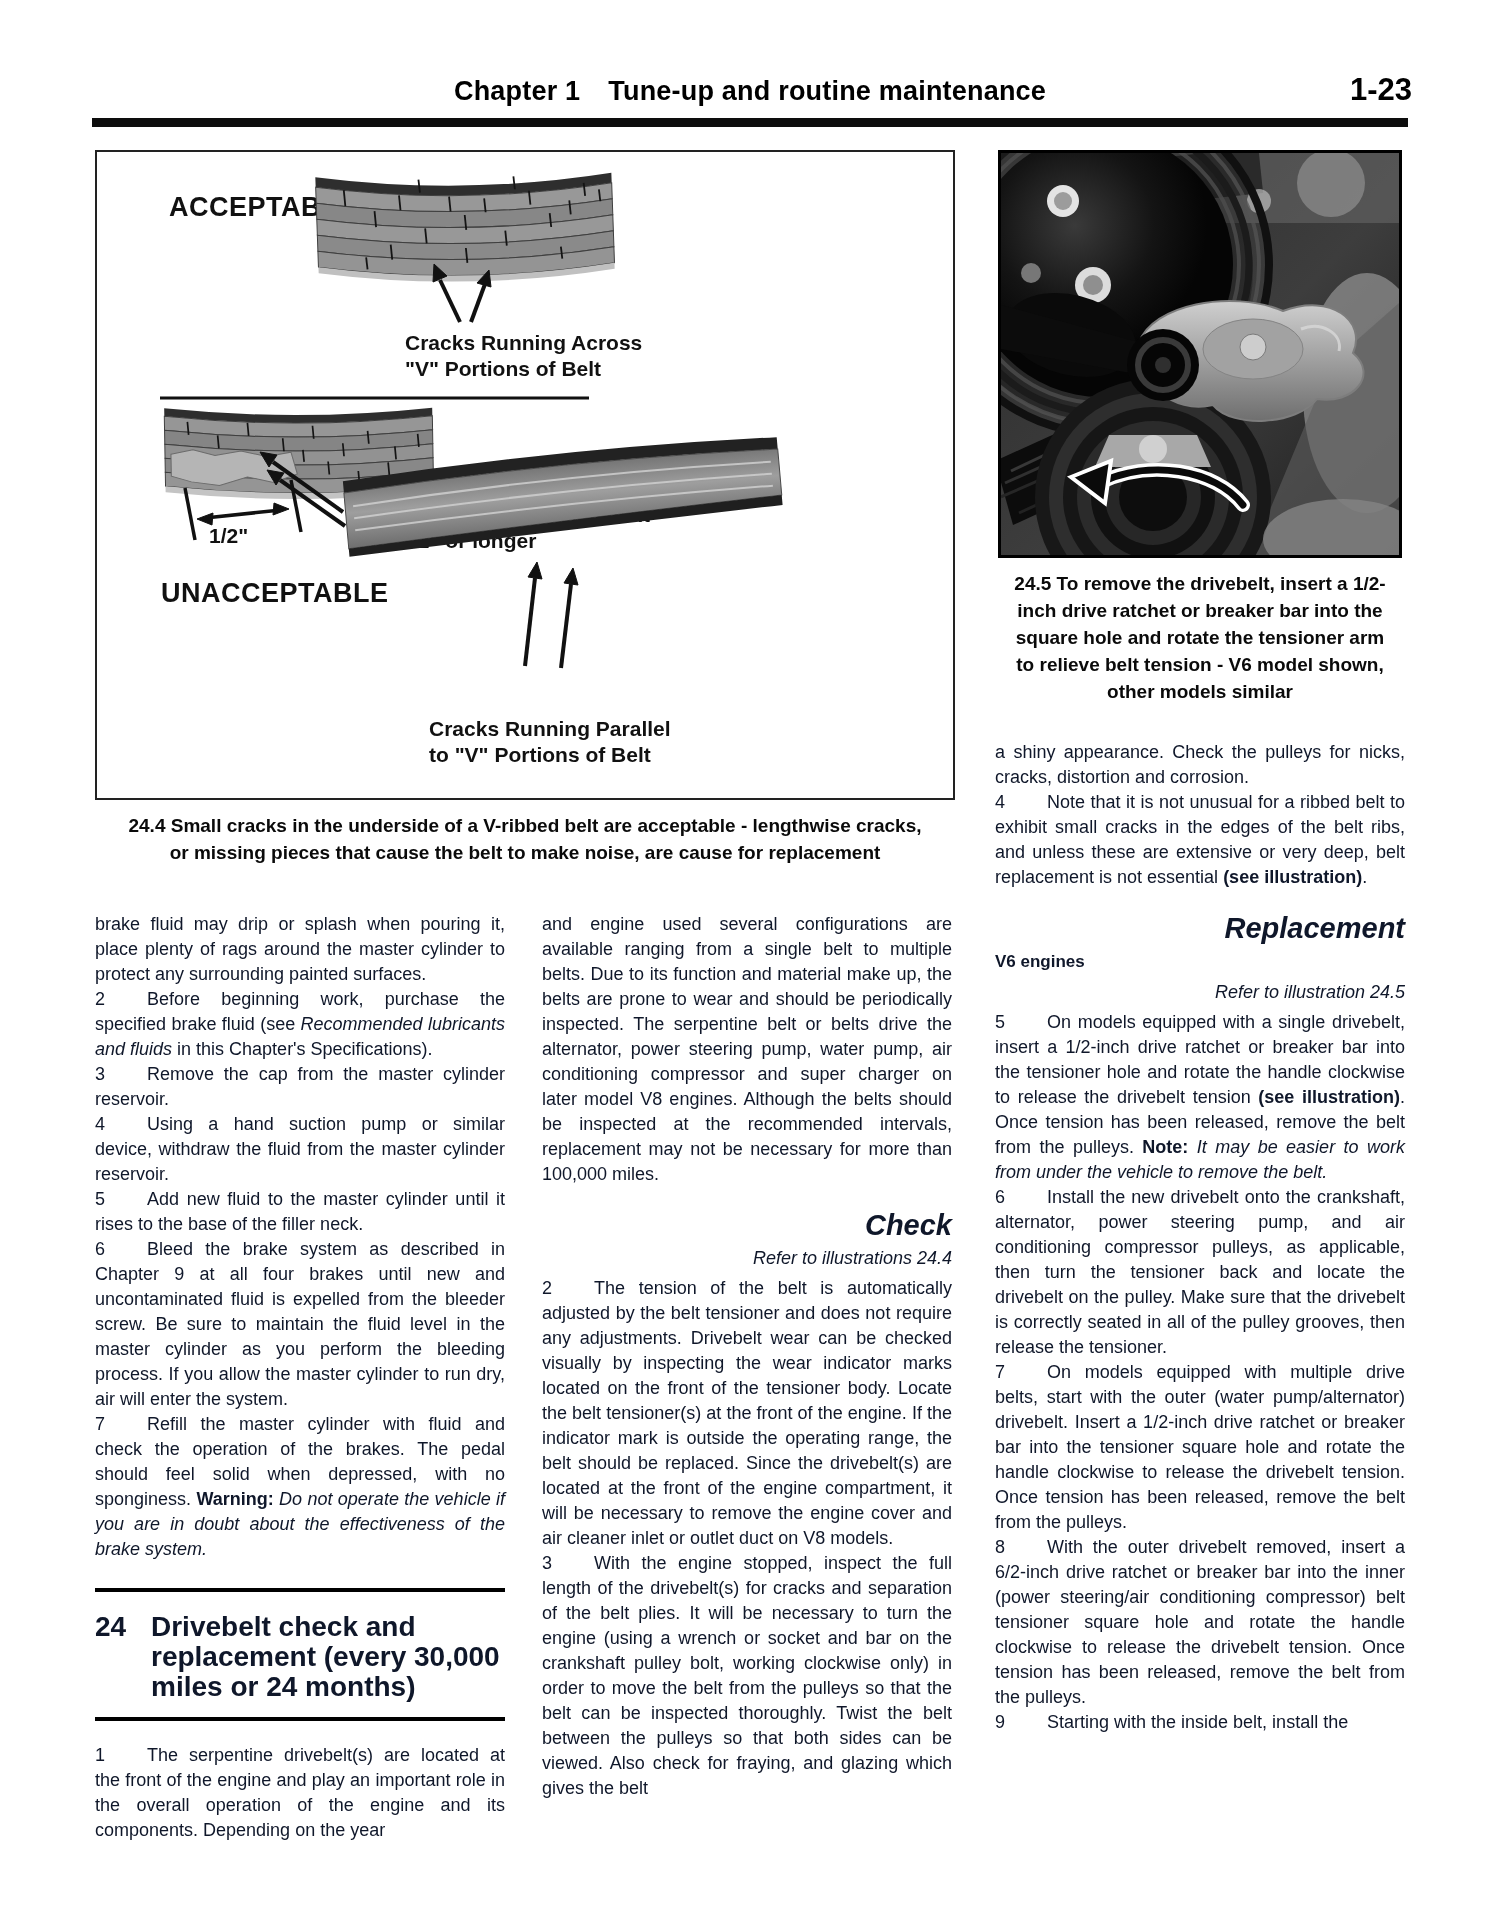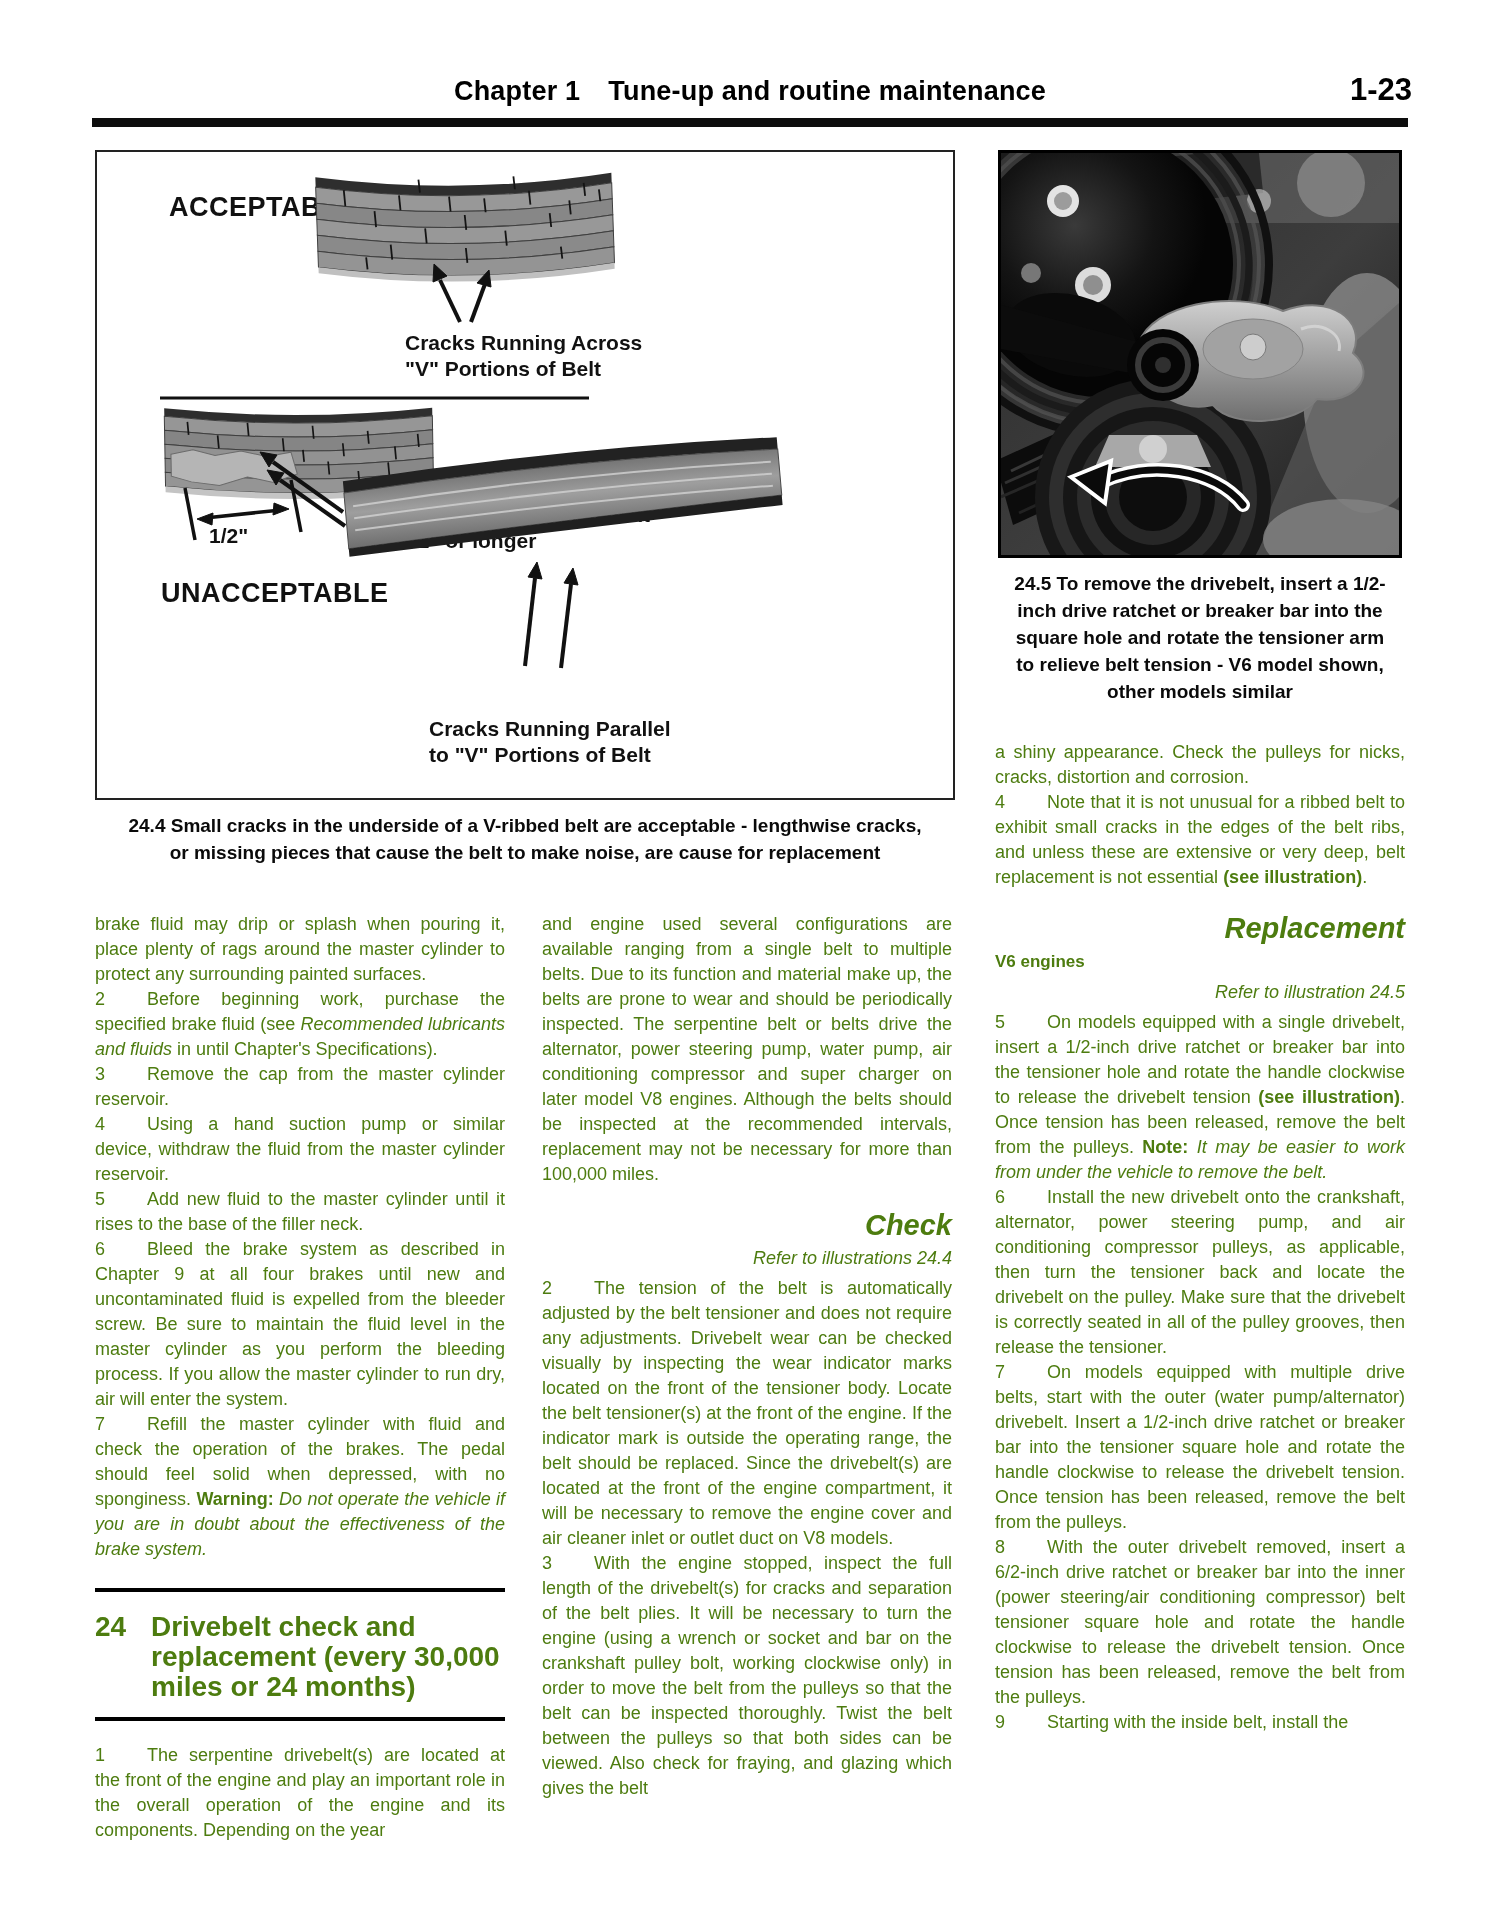--- a/index.html
+++ b/index.html
@@ -27,21 +27,21 @@
   #beltB{left:66px;top:250px;transform:rotate(-1deg)}
   #beltC{left:246px;top:296px;transform:rotate(-5deg)}
   #fig-annot{left:0;top:0}
   
   .figcap{text-align:center;font-weight:bold;font-size:19px;line-height:27px;white-space:pre-line;color:#0a0a0a}
   #cap244{top:812px;left:95px;width:860px}
   #cap245{top:570px;left:978px;width:444px}
   
   #photo245{top:150px;left:998px;width:398px;height:402px;border:3px solid #000;background:#222}
   
-  .col{position:absolute;width:410px;font-size:18px;line-height:25px;text-align:justify;color:#4d7c0f}
+  .col{position:absolute;width:410px;font-size:18px;line-height:25px;text-align:justify;color:#0f172a}
   #col1{left:95px;top:912px}
   #col2{left:542px;top:912px}
   #col3{left:995px;top:740px}
   .blk{margin:0}
   .num{display:inline-block;width:52px}
   .i{font-style:italic}
   .b{font-weight:bold}
   .h1{font-size:29px;font-weight:bold;font-style:italic;margin:26px 0 8px;text-align:right}
   .h2{font-size:17px;font-weight:bold;margin:4px 0 6px;text-align:left}
   .ref{font-style:italic;margin:0 0 5px;text-align:right}
@@ -264,21 +264,21 @@
 </div>
 
 <div class="abs figcap" id="cap245">24.5  To remove the drivebelt, insert a 1/2-
 inch drive ratchet or breaker bar into the
 square hole and rotate the tensioner arm
 to relieve belt tension - V6 model shown,
 other models similar</div>
 
 <div class="col" id="col1">
     <div class="blk p"><span>brake fluid may drip or splash when pouring it, place plenty of rags around the master cylinder to protect any surrounding painted surfaces.</span></div>
-    <div class="blk step"><span class="num">2</span><span>Before beginning work, purchase the specified brake fluid (see </span><span class="i">Recommended lubricants and fluids</span><span> in until Chapter's Specifications).</span></div>
+    <div class="blk step"><span class="num">2</span><span>Before beginning work, purchase the specified brake fluid (see </span><span class="i">Recommended lubricants and fluids</span><span> in this Chapter's Specifications).</span></div>
     <div class="blk step"><span class="num">3</span><span>Remove the cap from the master cylinder reservoir.</span></div>
     <div class="blk step"><span class="num">4</span><span>Using a hand suction pump or similar device, withdraw the fluid from the master cylinder reservoir.</span></div>
     <div class="blk step"><span class="num">5</span><span>Add new fluid to the master cylinder until it rises to the base of the filler neck.</span></div>
     <div class="blk step"><span class="num">6</span><span>Bleed the brake system as described in Chapter 9 at all four brakes until new and uncontaminated fluid is expelled from the bleeder screw. Be sure to maintain the fluid level in the master cylinder as you perform the bleeding process. If you allow the master cylinder to run dry, air will enter the system.</span></div>
     <div class="blk step"><span class="num">7</span><span>Refill the master cylinder with fluid and check the operation of the brakes. The pedal should feel solid when depressed, with no sponginess. </span><span class="b">Warning:</span><span> </span><span class="i">Do not operate the vehicle if you are in doubt about the effectiveness of the brake system.</span></div>
     <div class="blk section">
       <span class="snum">24</span>
       <span>Drivebelt check and replacement (every 30,000 miles or 24 months)</span>
     </div>
     <div class="blk step"><span class="num">1</span><span>The serpentine drivebelt(s) are located at the front of the engine and play an important role in the overall operation of the engine and its components. Depending on the year</span></div>

